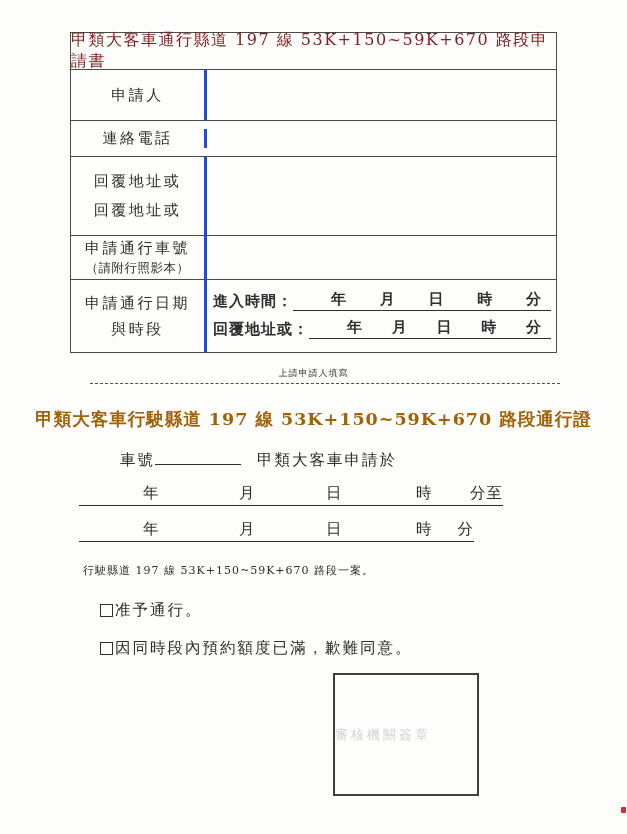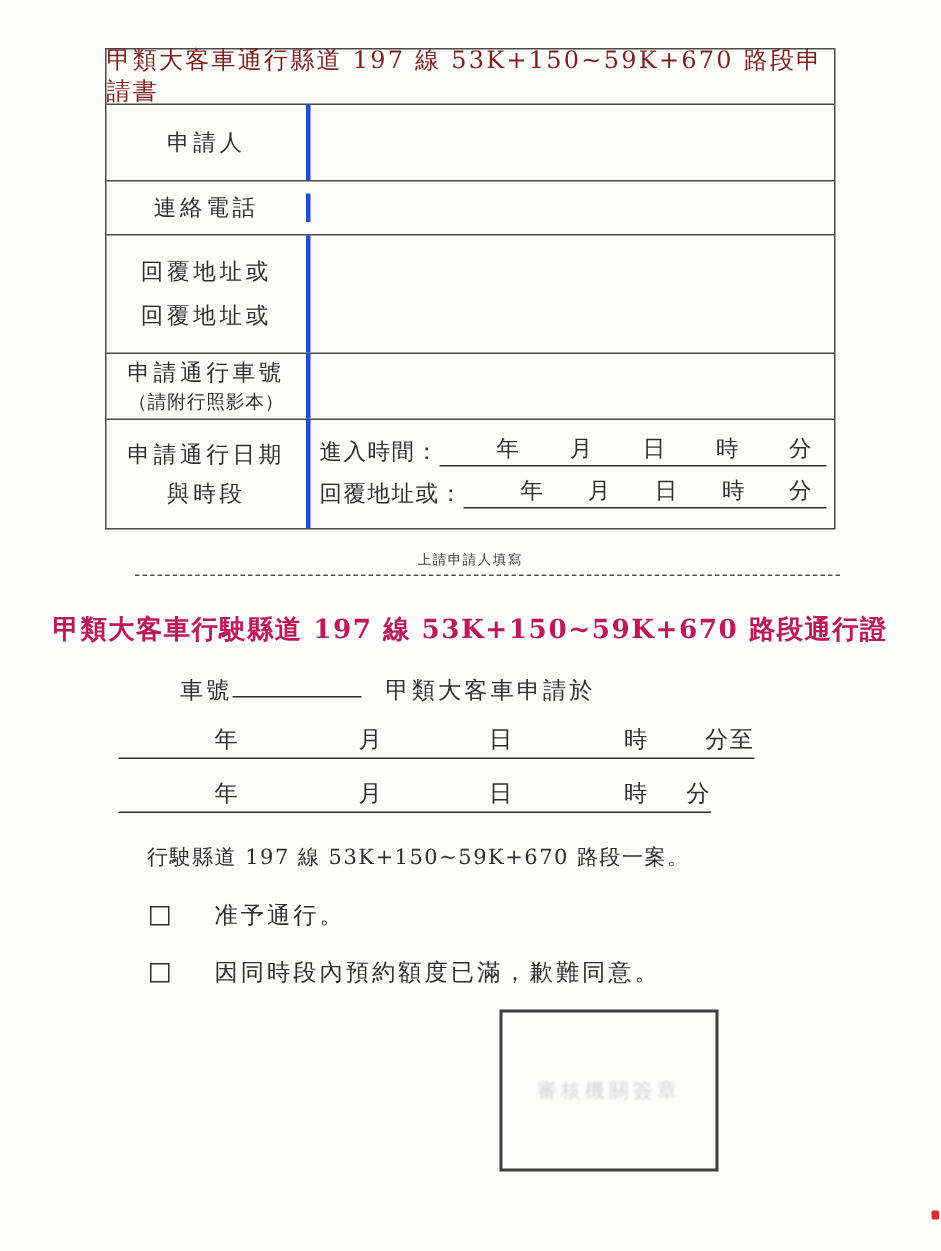--- a/index.html
+++ b/index.html
@@ -31,21 +31,21 @@
   .t-row { display: flex; border-bottom: 1px solid #4a4a4a; }
   .t-row:last-child { border-bottom: none; }
   .cell-label {
     width: 136px;
     border-right: 3px solid #1d4ed8;
     display: flex; flex-direction: column;
     align-items: center; justify-content: center;
     font-size: 15px; letter-spacing: 2.5px;
     text-align: center;
   }
-  .cell-value { flex: 1; }
+  .cell-value { flex: 1; font-weight: bold; }
   .r1 { height: 51px; }
   .r2 { height: 36px; align-items: center; }
   .r3 { height: 79px; }
   .r4 { height: 44px; }
   .r5 { height: 72px; }
   .two-line { justify-content: space-around; padding: 10px 0; }
   .sub-label { font-size: 12.5px; letter-spacing: 0.5px; margin-top: 2px; }
   .time-cell {
     display: flex; flex-direction: column; justify-content: space-around;
     padding: 6px 5px 10px 6px;
@@ -68,59 +68,59 @@
   .sep-line {
     position: absolute; left: 90px; top: 383px; width: 470px;
     border-top: 1px dashed #4f4f4f;
   }
 
   
   .permit-title {
     position: absolute; left: 0; top: 407px; width: 627px;
     text-align: center;
     font-size: 17.5px; font-weight: bold; letter-spacing: 1px;
-    color: #be185d;
+    color: #a16207;
   }
   .plate-line {
     position: absolute; left: 120px; top: 449px;
     font-size: 15.5px; letter-spacing: 2px;
   }
   .plate-blank {
     display: inline-block; width: 86px; height: 16px;
     border-bottom: 1.5px solid #2f2f2f;
     vertical-align: baseline; margin-right: 16px;
   }
   .dline {
     position: absolute; height: 21px;
     border-bottom: 1.5px solid #2f2f2f;
     font-size: 15.5px;
   }
   .dline span { position: absolute; bottom: 1px; letter-spacing: 1px; white-space: nowrap; }
   .route-line {
     position: absolute; left: 83px; top: 563px;
-    font-size: 14px; letter-spacing: 1px; margin-left: 15px;
+    font-size: 11px; letter-spacing: 1px;
   }
   .option-line {
     position: absolute; left: 100px;
     font-size: 15.5px; letter-spacing: 2px;
-    display: flex; align-items: center; gap: 28px;
+    display: flex; align-items: center;
   }
   .checkbox {
     display: inline-block; width: 13px; height: 13px;
     border: 1.5px solid #2f2f2f;
     margin-right: 2px;
     background: transparent;
   }
 
   
   .stamp-box {
     position: absolute; left: 333px; top: 673px;
-    width: 146px; height: 108px;
+    width: 146px; height: 123px;
     border: 2px solid #3f3f3f;
-    display: flex; align-items: center; justify-content: center;
+    display: flex; align-items: center; 
   }
   .stamp-watermark {
     font-size: 13px; letter-spacing: 3px;
     color: #d3d3d6;
     filter: blur(0.6px);
     user-select: none;
   }
 
   
   .red-mark {

